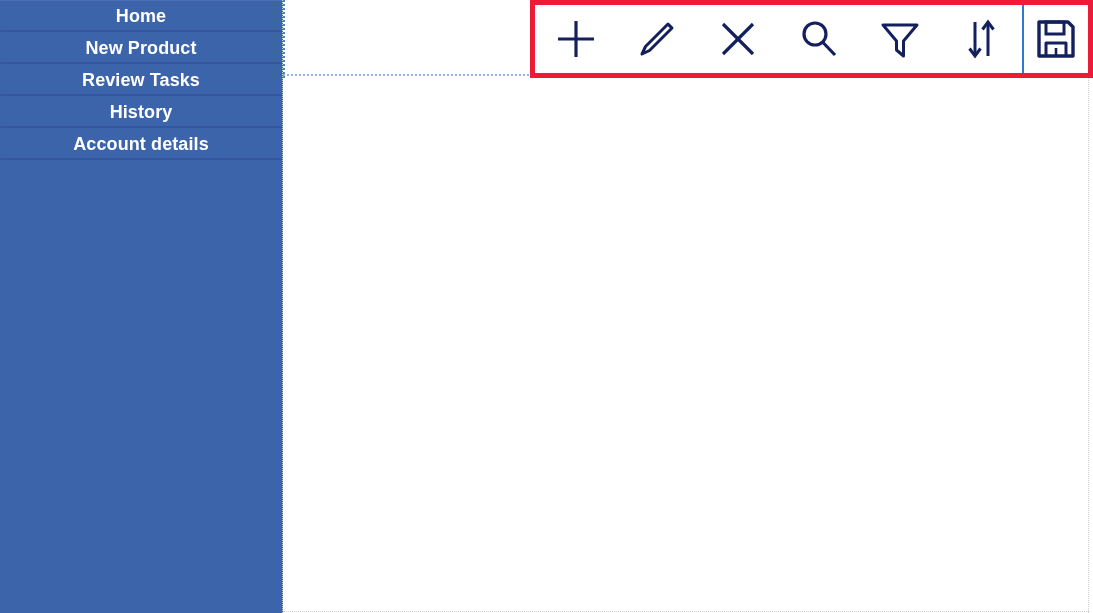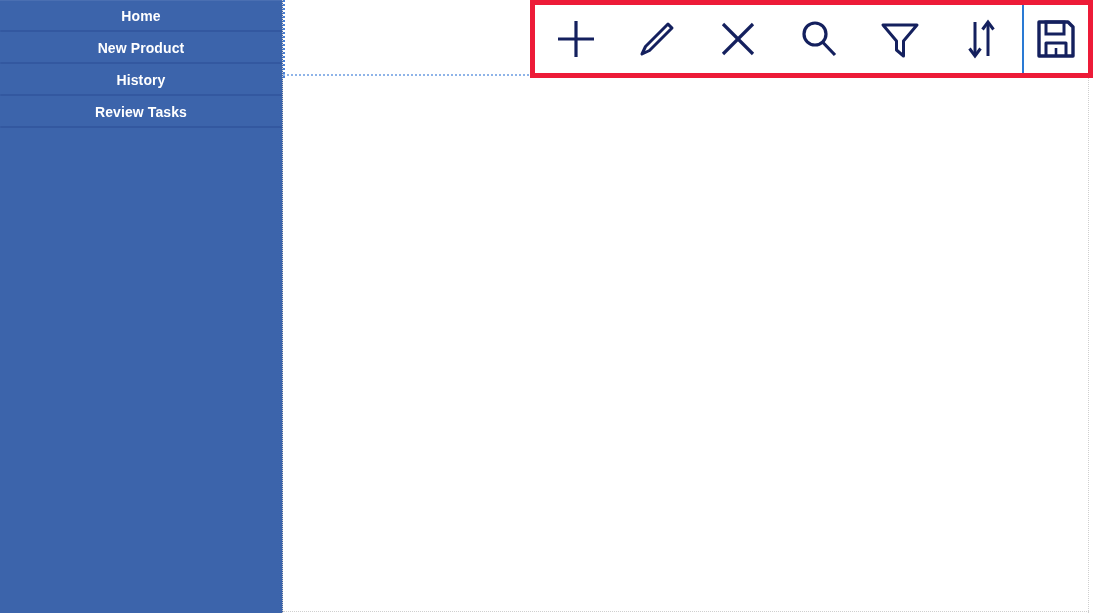--- a/index.html
+++ b/index.html
@@ -26,21 +26,21 @@
     height: 613px;
     background: #3c64ab;
     border-right: 1px dotted #c9c9c9;
   }
   .nav-item {
     position: relative;
     height: 32px;
     line-height: 32px;
     text-align: center;
     color: #ffffff;
-    font-size: 14px;
+    font-size: 18px;
     font-weight: bold;
     background: #3c64ab;
     letter-spacing: 0.1px;
     white-space: nowrap;
   }
   .nav-item::after {
     content: "";
     position: absolute;
     left: 0;
     right: 0;
@@ -146,24 +146,27 @@
 <div id="app">
 
   <nav id="sidebar">
     <div class="nav-item">
       <span>Home</span>
     </div>
     <div class="nav-item">
       <span>New Product</span>
     </div>
     <div class="nav-item">
+      <span>Review Tasks</span>
+    </div>
+    <div class="nav-item">
       <span>History</span>
     </div>
     <div class="nav-item">
-      <span>Review Tasks</span>
+      <span>Account details</span>
     </div>
   </nav>
 
   <main id="content">
     <div id="content-left-rule"></div>
     <div id="content-rule"></div>
   </main>
 
   <div id="right-rule"></div>
   <div id="bottom-rule"></div>

